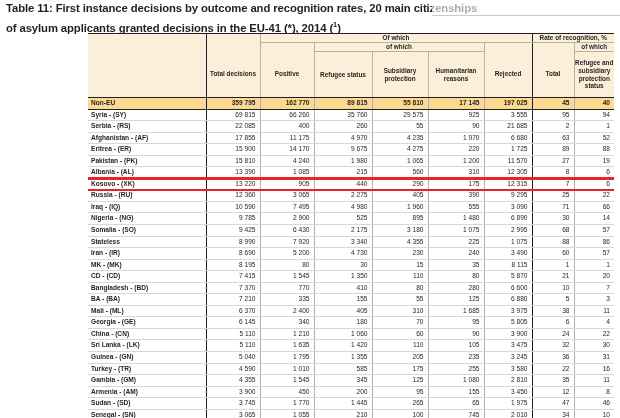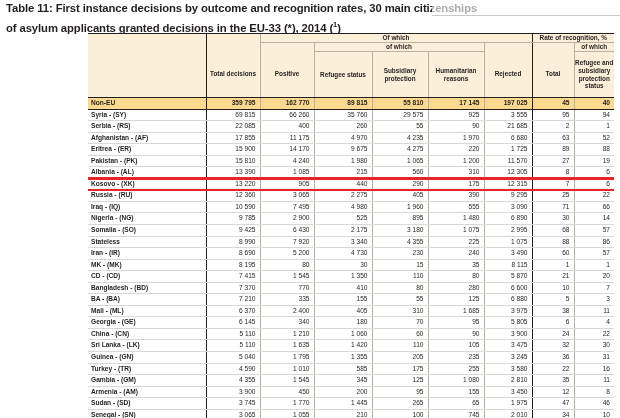--- a/index.html
+++ b/index.html
@@ -125,22 +125,22 @@
     height: 2.6px;
     background: #e8242a;
     pointer-events: none;
     z-index: 20;
   }
 </style>
 </head>
 <body>
 
 <div id="title-block">
-  <span class="tl">Table 11: First instance decisions by outcome and recognition rates, 30 main citizenships</span>
-  <span class="tl"><span>of asylum applicants granted decisions in the EU-33 (*), 2014 (</span><sup>1</sup><span>)</span></span>
+  <span class="tl">Table 11: First instance decisions by outcome and recognition rates, 20 main citizenships</span>
+  <span class="tl"><span>of asylum applicants granted decisions in the EU-41 (*), 2014 (</span><sup>1</sup><span>)</span></span>
 </div>
 
 <div id="scan-overlay"></div>
 <div id="scan-overlay-line"></div>
 
 <div id="table-wrap">
   <table class="t11">
     <colgroup>
       <col style="width:118px">
       <col style="width:54px">

